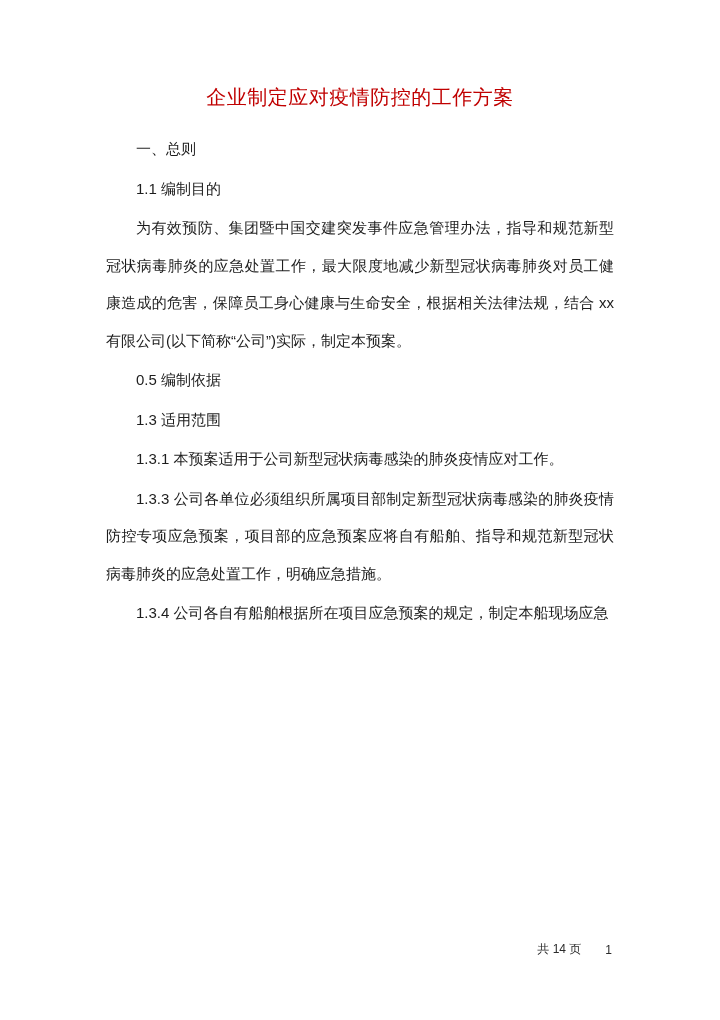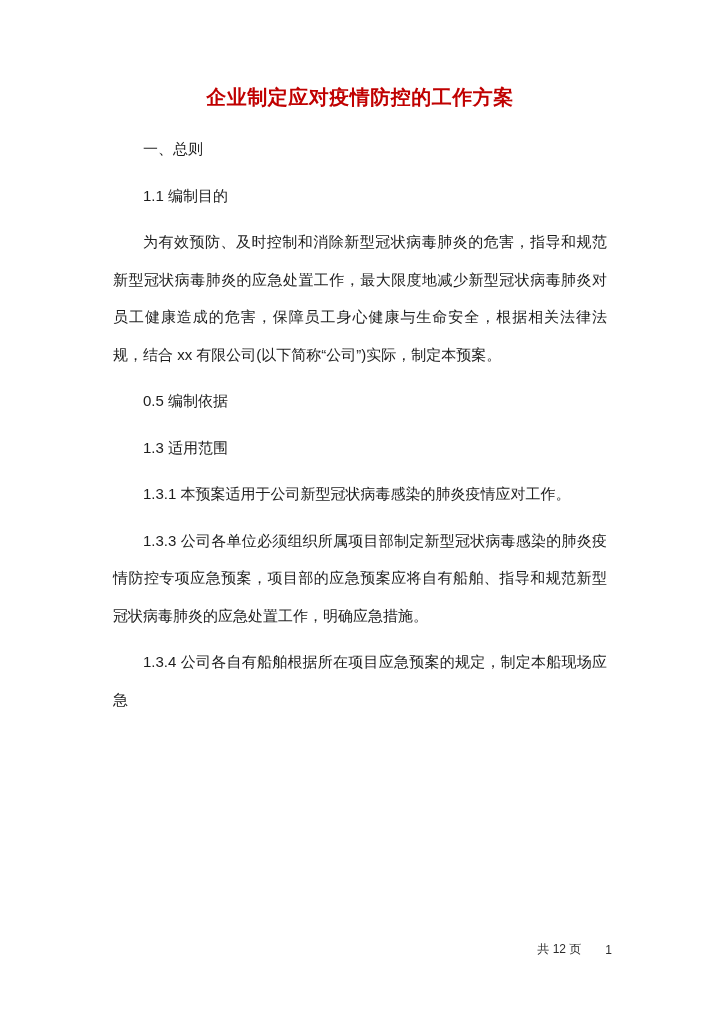--- a/index.html
+++ b/index.html
@@ -18,27 +18,27 @@
   .content {
     position: absolute;
     left: 104px;
     top: 82px;
     width: 512px;
   }
   .doc-title {
     margin: 0 0 18px 0;
     font-size: 20px;
     line-height: 30px;
-    font-weight: 700;
+    font-weight: 400;
     text-align: center;
     color: #c00000;
     letter-spacing: 0.5px;
   }
   .para {
-    margin: 9px;
+    margin: 2px;
     font-size: 15px;
     line-height: 37.5px;
     color: #1d1d1d;
     text-align: justify;
     text-indent: 2em;
     word-break: break-all;
   }
   .footer {
     position: absolute;
     top: 941px;
@@ -52,25 +52,25 @@
 </style>
 </head>
 <body>
 
 <div class="page">
   <div class="content">
     <h1 class="doc-title" style="color: rgb(192, 0, 0);">企业制定应对疫情防控的工作方案</h1>
     <div id="paragraphs">
         <p class="para">一、总则</p>
         <p class="para">1.1 编制目的</p>
-        <p class="para">为有效预防、及时控制和消除新型冠状病毒肺炎的危害，指导和规范新型冠状病毒肺炎的应急处置工作，最大限度地减少新型冠状病毒肺炎对员工健康造成的危害，保障员工身心健康与生命安全，根据相关法律法规，结合 xx 有限公司(以下简称“公司”)实际，制定本预案。</p>
+        <p class="para">为有效预防、集团暨中国交建突发事件应急管理办法，指导和规范新型冠状病毒肺炎的应急处置工作，最大限度地减少新型冠状病毒肺炎对员工健康造成的危害，保障员工身心健康与生命安全，根据相关法律法规，结合 xx 有限公司(以下简称“公司”)实际，制定本预案。</p>
         <p class="para">0.5 编制依据</p>
         <p class="para">1.3 适用范围</p>
         <p class="para">1.3.1 本预案适用于公司新型冠状病毒感染的肺炎疫情应对工作。</p>
         <p class="para">1.3.3 公司各单位必须组织所属项目部制定新型冠状病毒感染的肺炎疫情防控专项应急预案，项目部的应急预案应将自有船舶、指导和规范新型冠状病毒肺炎的应急处置工作，明确应急措施。</p>
         <p class="para">1.3.4 公司各自有船舶根据所在项目应急预案的规定，制定本船现场应急</p>
       </div>
   </div>
   <div class="footer">
-    <span>共 12 页</span>
+    <span>共 14 页</span>
     <span>1</span>
   </div>
 </div>
 
 </body></html>

